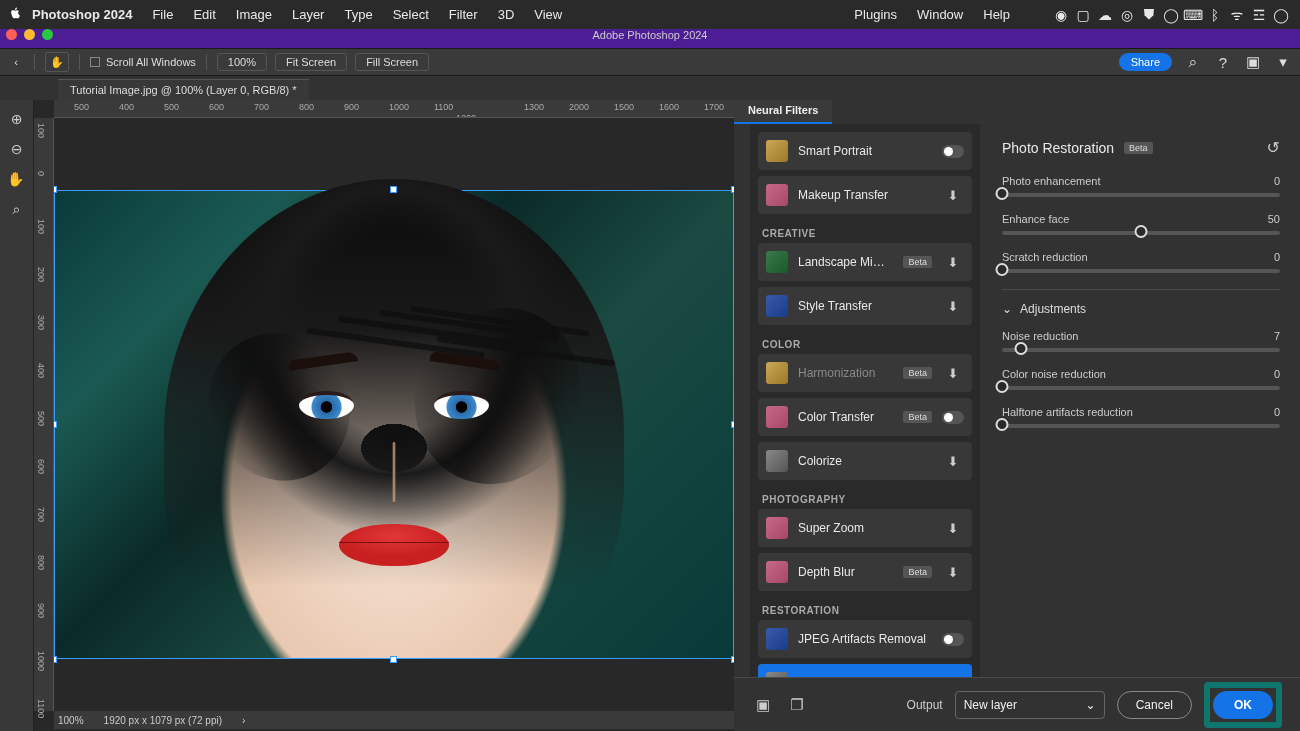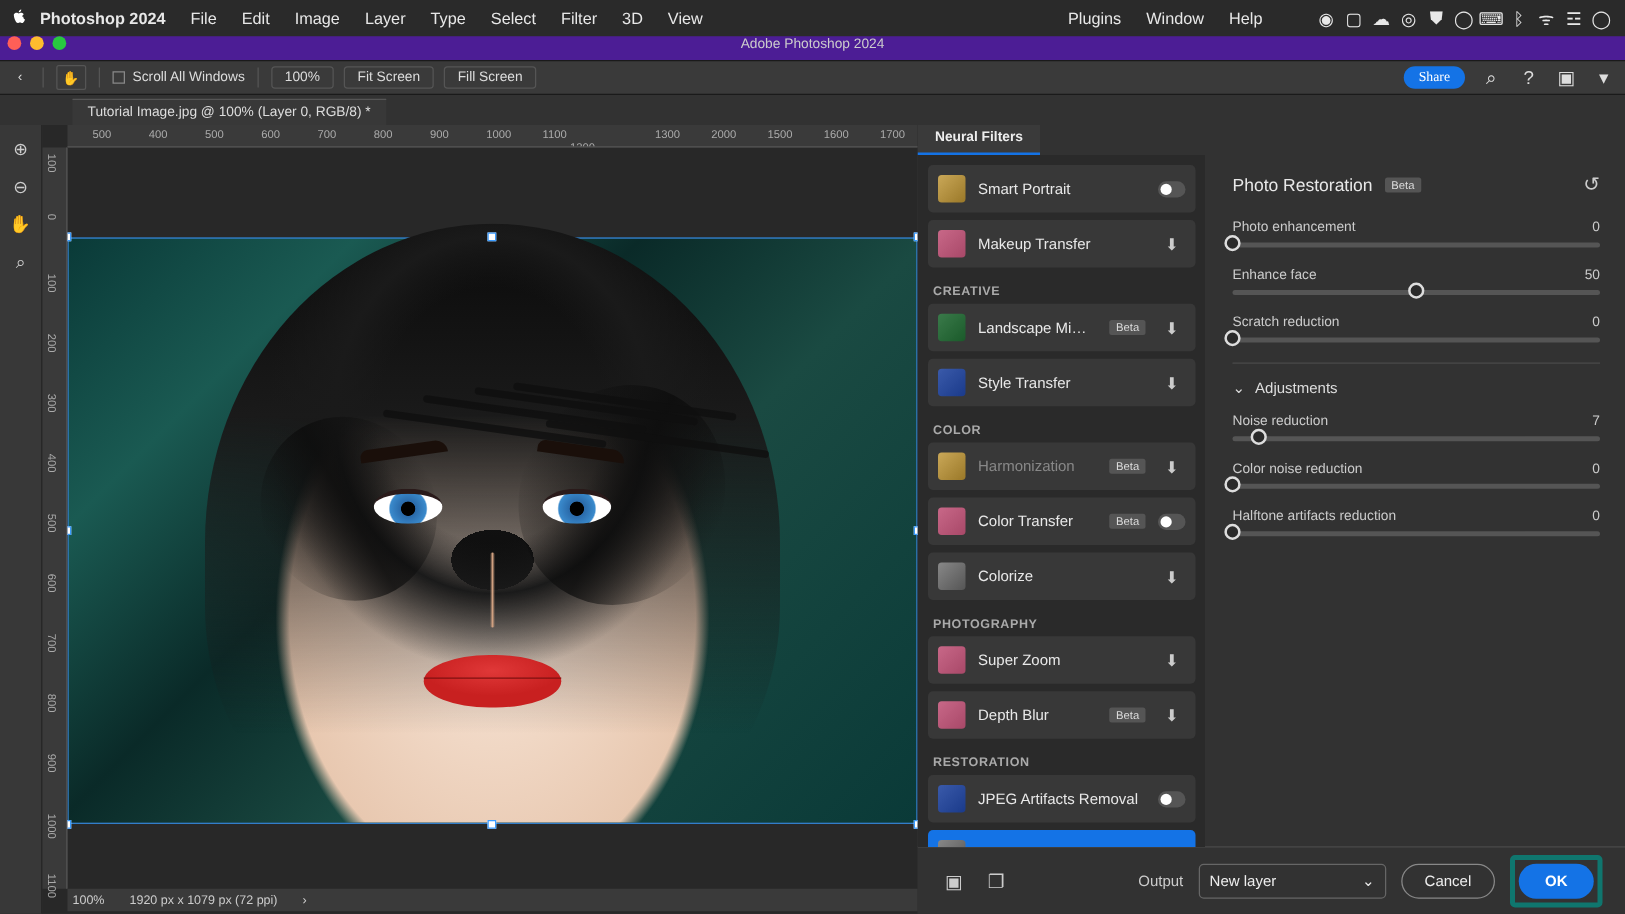--- a/index.html
+++ b/index.html
@@ -16,21 +16,21 @@
 .dot.red{background:#ff5f57;} .dot.yellow{background:#febc2e;} .dot.green{background:#28c840;}
 .titlebar .title { position:absolute; left:50%; transform:translateX(-50%); }
 .option-bar { height:28px; background:#3a3a3a; border-top:1px solid #1a1a1a; border-bottom:1px solid #1a1a1a; display:flex; align-items:center; padding:0 8px; font-size:11px; color:#ddd; gap:8px; }
 .option-bar .back-btn { width:16px; text-align:center; }
 .option-bar .hand { width:24px; height:20px; display:flex; align-items:center; justify-content:center; border:1px solid #555; border-radius:2px;}
 .option-bar .chk { display:flex; align-items:center; gap:6px; }
 .option-bar .chk-box { width:10px; height:10px; border:1px solid #888; }
 .option-bar .sep { width:1px; height:16px; background:#555; margin:0 2px; }
 .option-bar .pill { padding:2px 10px; border:1px solid #555; border-radius:3px; }
 .option-bar .right { margin-left:auto; display:flex; align-items:center; gap:12px;}
-.option-bar .share-btn { background:#1473e6; color:#fff; padding:3px 12px; border-radius:12px; font-size:11px; font-weight:500;font-family:Liberation Serif, serif;}
+.option-bar .share-btn { background:#1473e6; color:#fff; padding:3px 12px; border-radius:12px; font-size:11px; font-weight:500;}
 .option-bar .icon-btn { width:18px; text-align:center; font-size:15px;}
 .tab-strip { height:24px; padding-left:24px; display:flex; align-items:flex-end;}
 .tab-strip .tab { padding:4px 12px; font-size:11px; color:#ddd; background:#383838; border-top:1px solid #555;}
 .workspace { position:absolute; top:100px; left:0; right:0; bottom:0; display:flex; }
 .left-tools { width:34px; background:#383838; border-right:1px solid #222; display:flex; flex-direction:column; align-items:center; padding-top:8px; gap:8px; }
 .left-tools .tool { width:22px; height:22px; display:flex; align-items:center; justify-content:center; color:#ccc; font-size:14px;}
 .canvas-area { flex:1; min-width:0; background:#282828; position:relative; display:flex; flex-direction:column; }
 .ruler-h { height:18px; background:#3a3a3a; border-bottom:1px solid #555; position:relative; margin-left:20px; font-size:9px; color:#aaa; overflow:hidden;}
 .ruler-h .tick { position:absolute; top:2px; }
 .ruler-v { width:20px; background:#3a3a3a; border-right:1px solid #555; position:absolute; top:18px; bottom:20px; left:0; font-size:9px; color:#aaa; }
@@ -56,21 +56,21 @@
 .eye.left { left:25%;} .eye.right{ right:25%;}
 .brow {position:absolute; top:32%; width:70px; height:10px; background:#1a0f0a; border-radius:6px 10px 0 0;}
 .brow.left{left:22%; transform:rotate(-8deg);} .brow.right{right:22%; transform:rotate(8deg);}
 .nose {position:absolute; top:52%; left:50%; transform:translateX(-50%); width:4px; height:60px; background:linear-gradient(90deg, transparent, #d0a080, transparent); border-radius:2px;}
 .lips { position:absolute; top:71%; left:50%; transform:translateX(-50%); width:110px; height:42px; background:radial-gradient(ellipse 55px 20px at 50% 30%, #e03838 0, #c82020 100%); border-radius:55px/22px;}
 .lips::after{content:""; position:absolute; top:18px; left:0; right:0; height:1px; background:#801010;}
 .status-bar { height:18px; background:#3a3a3a; font-size:10px; color:#ccc; display:flex; align-items:center; padding-left:4px; gap:20px; position:absolute; bottom:2px; left:20px; right:0;}
 .nf-panel { width:566px; background:#323232; display:flex; flex-direction:column; }
 .nf-header { height:24px; display:flex;font-weight:bold; }
 .nf-header .tab { padding:4px 14px; font-size:11px; background:#3a3a3a; border-bottom:2px solid #1473e6; color:#eee; }
-.nf-body { flex:1; display:flex; overflow:hidden;}
+.nf-body { flex:1; display:flex; overflow:hidden;padding-left:16px;}
 .filter-list { width:230px; background:#2a2a2a; overflow-y:auto; padding:8px; }
 .filter-list::-webkit-scrollbar{width:8px;} .filter-list::-webkit-scrollbar-thumb{background:#555; border-radius:4px;}
 .filter-group-label { font-size:10px; font-weight:600; color:#aaa; letter-spacing:.5px; padding:8px 4px 4px;}
 .filter-item { height:38px; background:#383838; border-radius:4px; margin-bottom:6px; display:flex; align-items:center; padding:0 8px; gap:10px;}
 .filter-item.selected { background:#1473e6; color:#fff; }
 .filter-thumb { width:22px; height:22px; border-radius:3px; background:linear-gradient(135deg,#a87858,#785838); flex-shrink:0;}
 .filter-thumb.blue{background:linear-gradient(135deg,#3a5aaa,#1a3a8a);}
 .filter-thumb.green{background:linear-gradient(135deg,#3a7a4a,#1a5a2a);}
 .filter-thumb.pink{background:linear-gradient(135deg,#c86888,#a84868);}
 .filter-thumb.warm{background:linear-gradient(135deg,#caa858,#9a7828);}
@@ -94,21 +94,21 @@
 .slider-track { height:4px; background:#555; border-radius:2px; position:relative; cursor:pointer;}
 .slider-thumb { width:13px; height:13px; background:#2a2a2a; border:2px solid #ddd; border-radius:50%; position:absolute; top:-6px; transform:translateX(-50%);}
 .collapse-row { display:flex; align-items:center; gap:8px; font-size:12px; color:#ddd; margin-bottom:14px; border-top:1px solid #4a4a4a; padding-top:12px;}
 .nf-footer { height:54px; border-top:1px solid #4a4a4a; display:flex; align-items:center; padding:0 18px; gap:12px;}
 .nf-footer .icon-sm{ width:22px; text-align:center; color:#ccc; font-size:15px;}
 .output-label{ margin-left:auto; font-size:12px; color:#ccc;}
 .output-select { width:150px; height:28px; background:transparent; border:1px solid #666; border-radius:4px; color:#eee; padding:0 8px; display:flex; align-items:center; justify-content:space-between;}
 .btn { height:28px; padding:0 18px; border-radius:14px; display:flex; align-items:center; justify-content:center; font-size:12px;}
 .btn-cancel { border:1px solid #888; color:#eee;}
 .btn-ok { background:#1473e6; color:#fff; min-width:60px; font-weight:600;}
-.ok-highlight { border:4px solid #0f766e; padding:3px; border-radius:4px;}
+.ok-highlight { border:6px solid #0f766e; padding:3px; border-radius:4px;}
 .handles { position:absolute; inset:-1px; pointer-events:none;}
 .handle{position:absolute; width:7px; height:7px; background:#fff; border:1px solid #3a9bff;}
 .handle.tl{top:-4px; left:-4px;} .handle.tc{top:-4px; left:50%; margin-left:-4px;} .handle.tr{top:-4px; right:-4px;}
 .handle.ml{top:50%; left:-4px; margin-top:-4px;} .handle.mr{top:50%; right:-4px; margin-top:-4px;}
 .handle.bl{bottom:-4px; left:-4px;} .handle.bc{bottom:-4px; left:50%; margin-left:-4px;} .handle.br{bottom:-4px; right:-4px;}
 </style>
 </head>
 <body>
 
 <div class="menubar">

